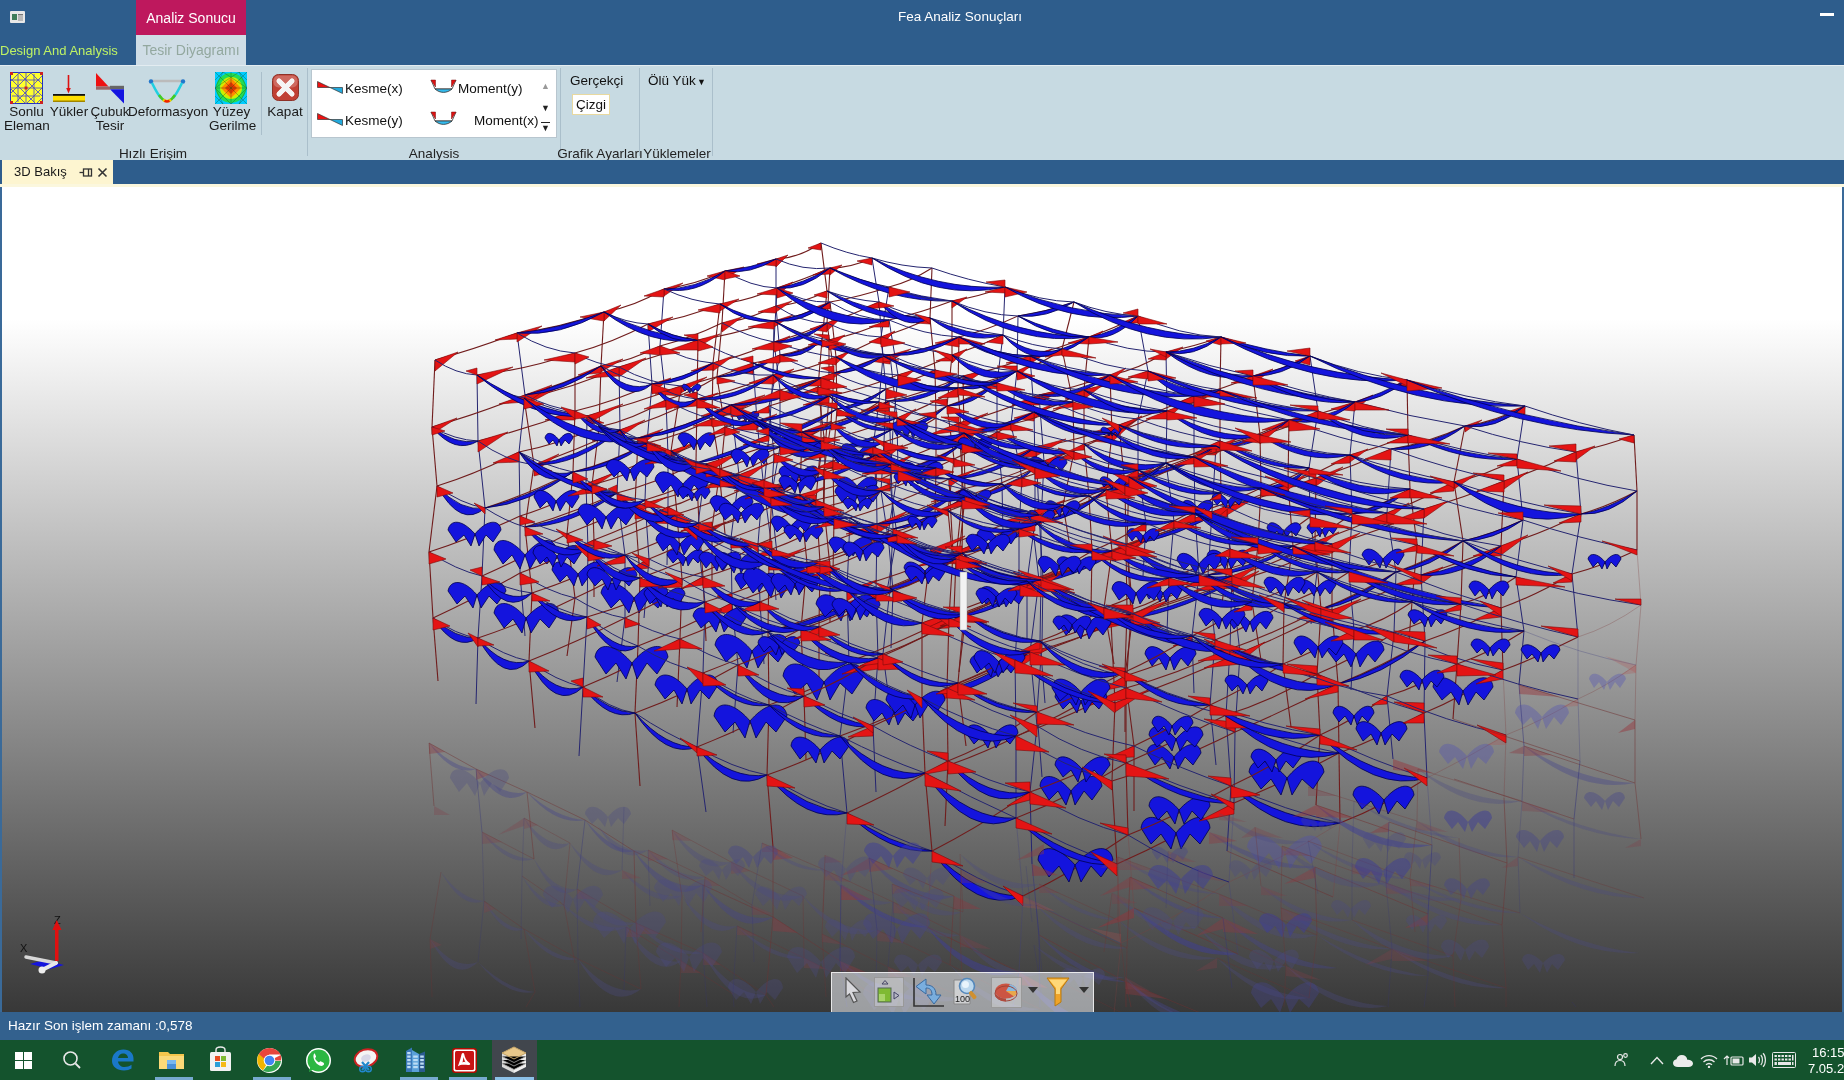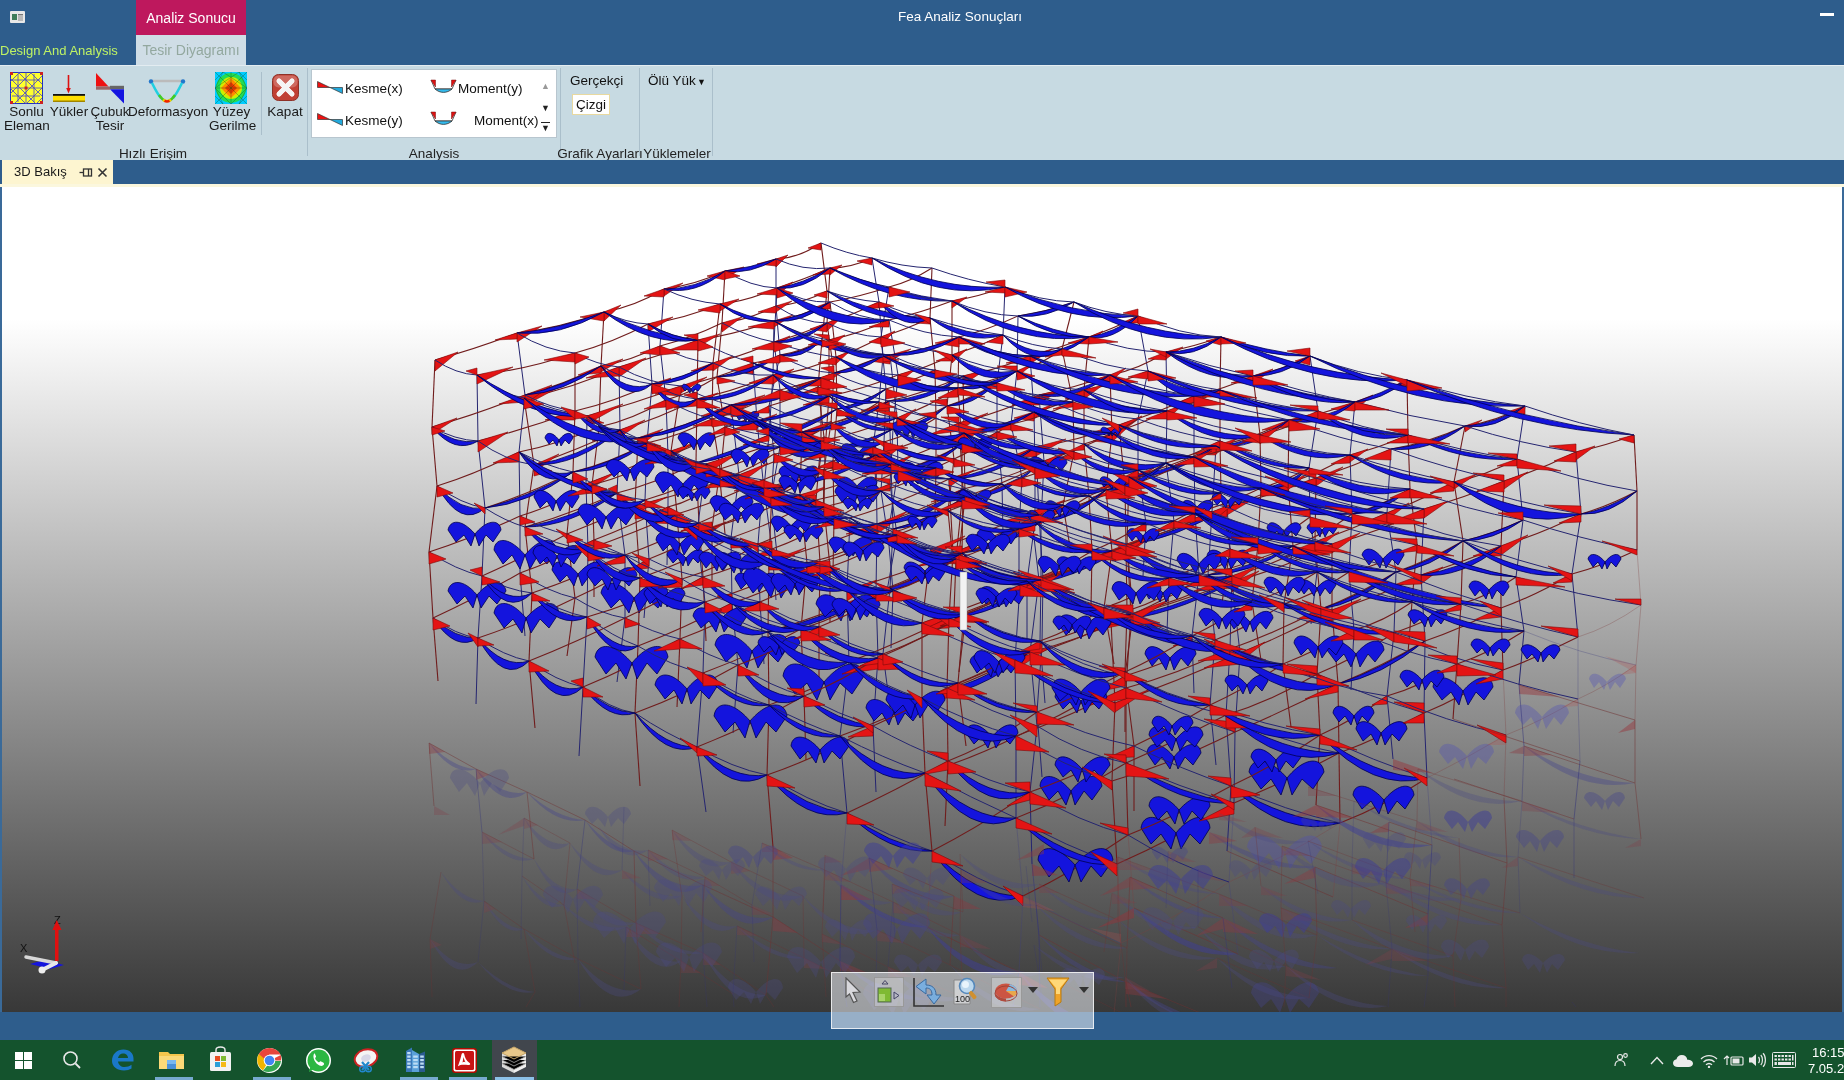--- a/index.html
+++ b/index.html
@@ -2770,20 +2770,21 @@
             <path d="M3,13 L3,16 A11,7.5 0 0 0 14,23.5 L14,20.5 A11,7.5 0 0 1 3,13" fill="#b04a3e"></path>
           </svg></div>
 <div style="position:absolute;left:196px;top:14px;width:0;height:0;border-left:5px solid transparent;border-right:5px solid transparent;border-top:6px solid #333;"></div>
 <svg width="26" height="32" style="position:absolute;left:213px;top:3px;" viewBox="0 0 26 32">
           <path d="M2,2 L24,2 L16,13 L16,26 L10,30 L10,13 Z" fill="#f0a428" stroke="#b87a10" stroke-width="1"></path>
           <path d="M4,3.5 L22,3.5 L15,12 L15,18 L11,18 L11,12 Z" fill="#ffd878"></path>
         </svg>
 <div style="position:absolute;left:247px;top:14px;width:0;height:0;border-left:5px solid transparent;border-right:5px solid transparent;border-top:6px solid #333;"></div>
 </div>
   </div>
+  <div id="statusbar">Hazır Son işlem zamanı :0,578</div>
   <div id="taskbar">
   <svg width="17" height="17" style="position:absolute;left:15px;top:12px;" viewBox="0 0 17 17">
         <g fill="#fff">
           <rect x="0" y="0" width="8" height="8"></rect>
           <rect x="9" y="0" width="8" height="8"></rect>
           <rect x="0" y="9" width="8" height="8"></rect>
           <rect x="9" y="9" width="8" height="8"></rect>
         </g>
       </svg>
   <svg width="20" height="20" style="position:absolute;left:62px;top:10px;" viewBox="0 0 20 20">

